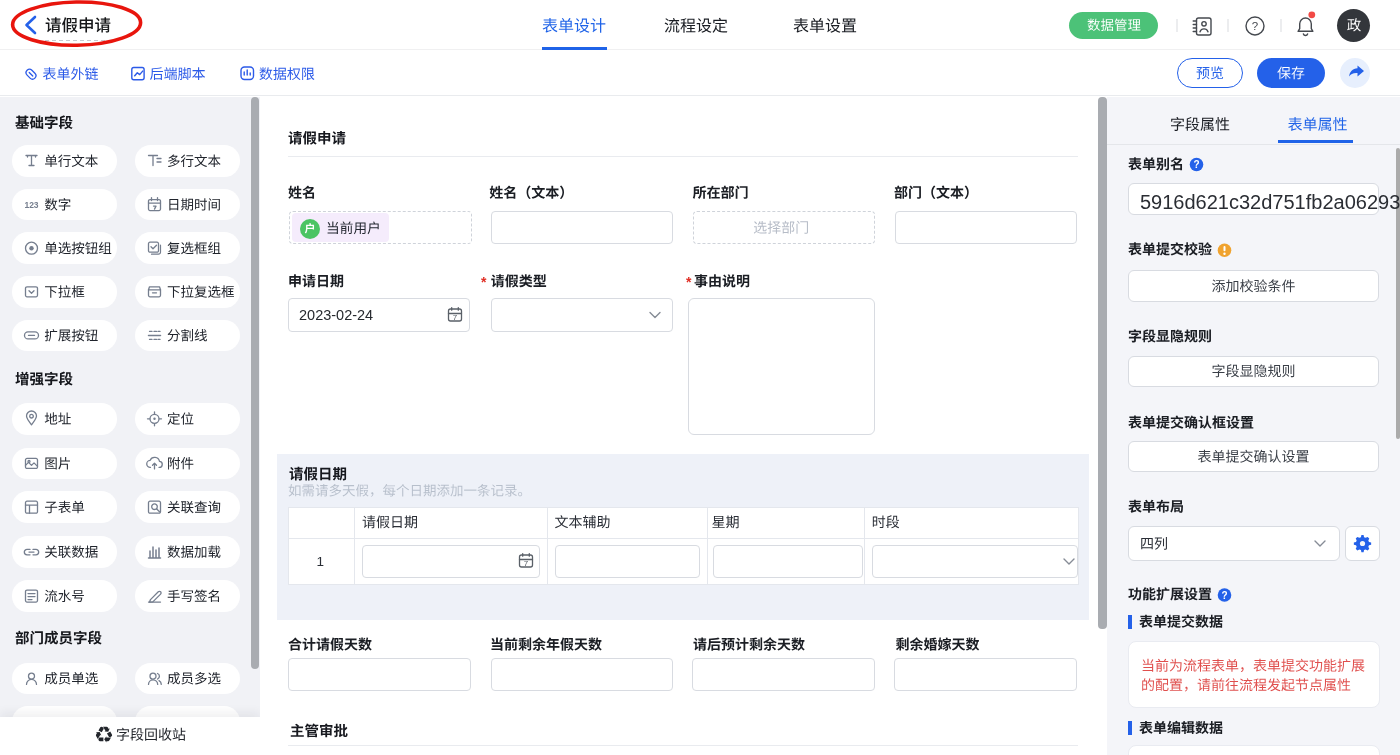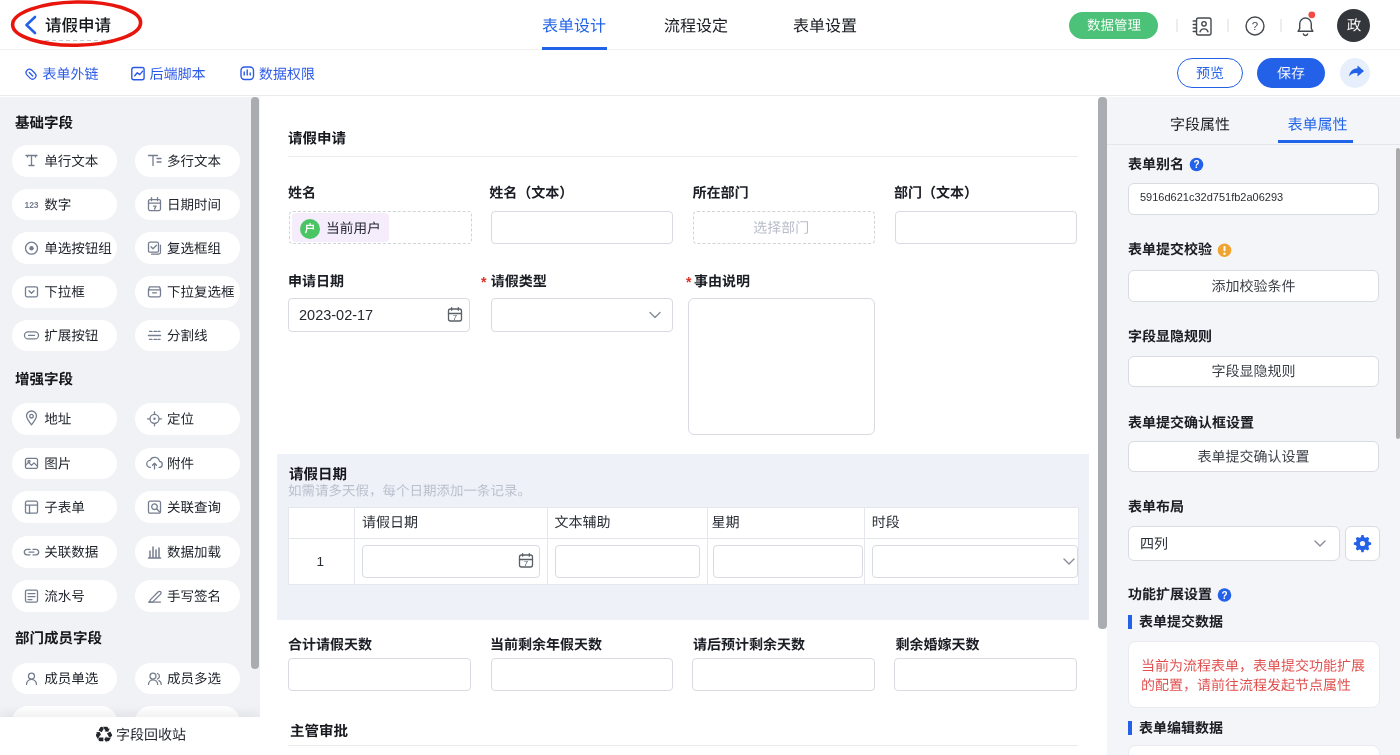--- a/index.html
+++ b/index.html
@@ -103,22 +103,22 @@
 <div class="rinp" style="left:1128px;top:440.5px;width:251px;height:31.5px"></div>
 <div class="rinp" style="left:1128px;top:526px;width:212px;height:35px"></div>
 <div class="rinp" style="left:1345px;top:526px;width:35px;height:35px"></div>
 <div class="bluebar" style="left:1128px;top:614.5px"></div>
 <div class="rinp" style="left:1128px;top:641px;width:251.5px;height:66.5px;border-radius:8px;border-color:#e9ebf1"></div>
 <div class="bluebar" style="left:1128px;top:720.8px"></div>
 <div class="rinp" style="left:1128px;top:744.5px;width:251.5px;height:30px;border-radius:8px;border-color:#e9ebf1"></div>
 <div class="thumb" style="left:251px;top:97px;width:8px;height:572px"></div>
 <div class="thumb" style="left:1098px;top:97px;width:8.5px;height:532px"></div>
 <div class="thumb" style="left:1396px;top:148px;width:4px;height:291px;border-radius:2px;background:#ababab"></div>
-<div class="ltx" style="left:299px;top:306.5px;font-size:14.5px;color:#26292e">2023-02-17</div>
-<div class="ltx" style="left:1140px;top:190.5px;color:#2a2d33;font-size:11px">5916d621c32d751fb2a06293</div>
+<div class="ltx" style="left:299px;top:306.5px;font-size:14.5px;color:#26292e">2023-02-24</div>
+<div class="ltx" style="left:1140px;top:190.5px;color:#2a2d33;font-size:20px">5916d621c32d751fb2a06293</div>
 <div class="ltx" style="left:316.5px;top:553.5px;font-size:13.5px;color:#2a2e36">1</div>
 <div class="ltx" style="left:481px;top:273.5px;color:#e02e24;font-weight:bold">*</div>
 <div class="ltx" style="left:686px;top:273.5px;color:#e02e24;font-weight:bold">*</div>
 <svg class="abs" style="left:0;top:0" width="1400" height="755" viewBox="0 0 1400 755">
     <defs>
       <path id="g0" d="M95 768C148 720 216 653 248 609L312 676C279 717 209 781 156 825ZM38 533V442H176V100C176 55 147 23 127 10C143-8 167-47 175-70C191-48 220-24 394 112C384 131 369 167 363 193L267 120V533ZM508 204H798V133H508ZM508 267V332H798V267ZM606 844V770H380V701H606V647H406V581H606V523H349V453H963V523H699V581H902V647H699V701H933V770H699V844ZM419 403V-84H508V67H798V15C798 2 794-2 780-2C767-2 719-3 672 0C683-23 695-58 699-82C769-82 816-81 847-68C879-54 888-30 888 13V403Z"></path>
       <path id="g1" d="M628 802V722H828V558H628V477H915V802ZM199 840C165 688 105 539 29 441C45 417 69 365 77 343C97 368 116 396 134 426V-83H224V615C249 681 271 750 288 820ZM312 802V-82H399V115H585V195H399V303H573V381H399V475H592V802ZM831 333C814 272 790 218 759 172C729 221 705 275 688 333ZM602 411V333H666L615 321C637 242 668 169 707 106C654 49 588 8 514-17C531-34 552-66 562-87C636-57 702-17 757 38C801-14 854-55 916-84C929-62 954-29 973-12C910 12 856 52 811 102C867 178 907 275 930 398L877 414L861 411ZM399 724H510V554H399Z"></path>
       <path id="g2" d="M199 407H448V275H199ZM199 494V621H448V494ZM802 407V275H546V407ZM802 494H546V621H802ZM448 844V711H105V128H199V184H448V-83H546V184H802V134H900V711H546V844Z"></path>
       <path id="g3" d="M252-79C275-64 312-51 591 38C587 54 581 83 579 104L335 31V251C395 292 449 337 492 385C570 175 710 23 917-46C928-26 950 3 967 19C868 48 783 97 714 162C777 201 850 253 908 302L846 346C802 303 732 249 672 207C628 259 592 319 566 385H934V450H536V539H858V601H536V686H902V751H536V840H460V751H105V686H460V601H156V539H460V450H65V385H397C302 300 160 223 36 183C52 168 74 140 86 122C142 142 201 170 258 203V55C258 15 236-2 219-11C231-27 247-61 252-79Z"></path>
       <path id="g4" d="M221 437H459V329H221ZM536 437H785V329H536ZM221 603H459V497H221ZM536 603H785V497H536ZM709 836C686 785 645 715 609 667H366L407 687C387 729 340 791 299 836L236 806C272 764 311 707 333 667H148V265H459V170H54V100H459V-79H536V100H949V170H536V265H861V667H693C725 709 760 761 790 809Z"></path>

